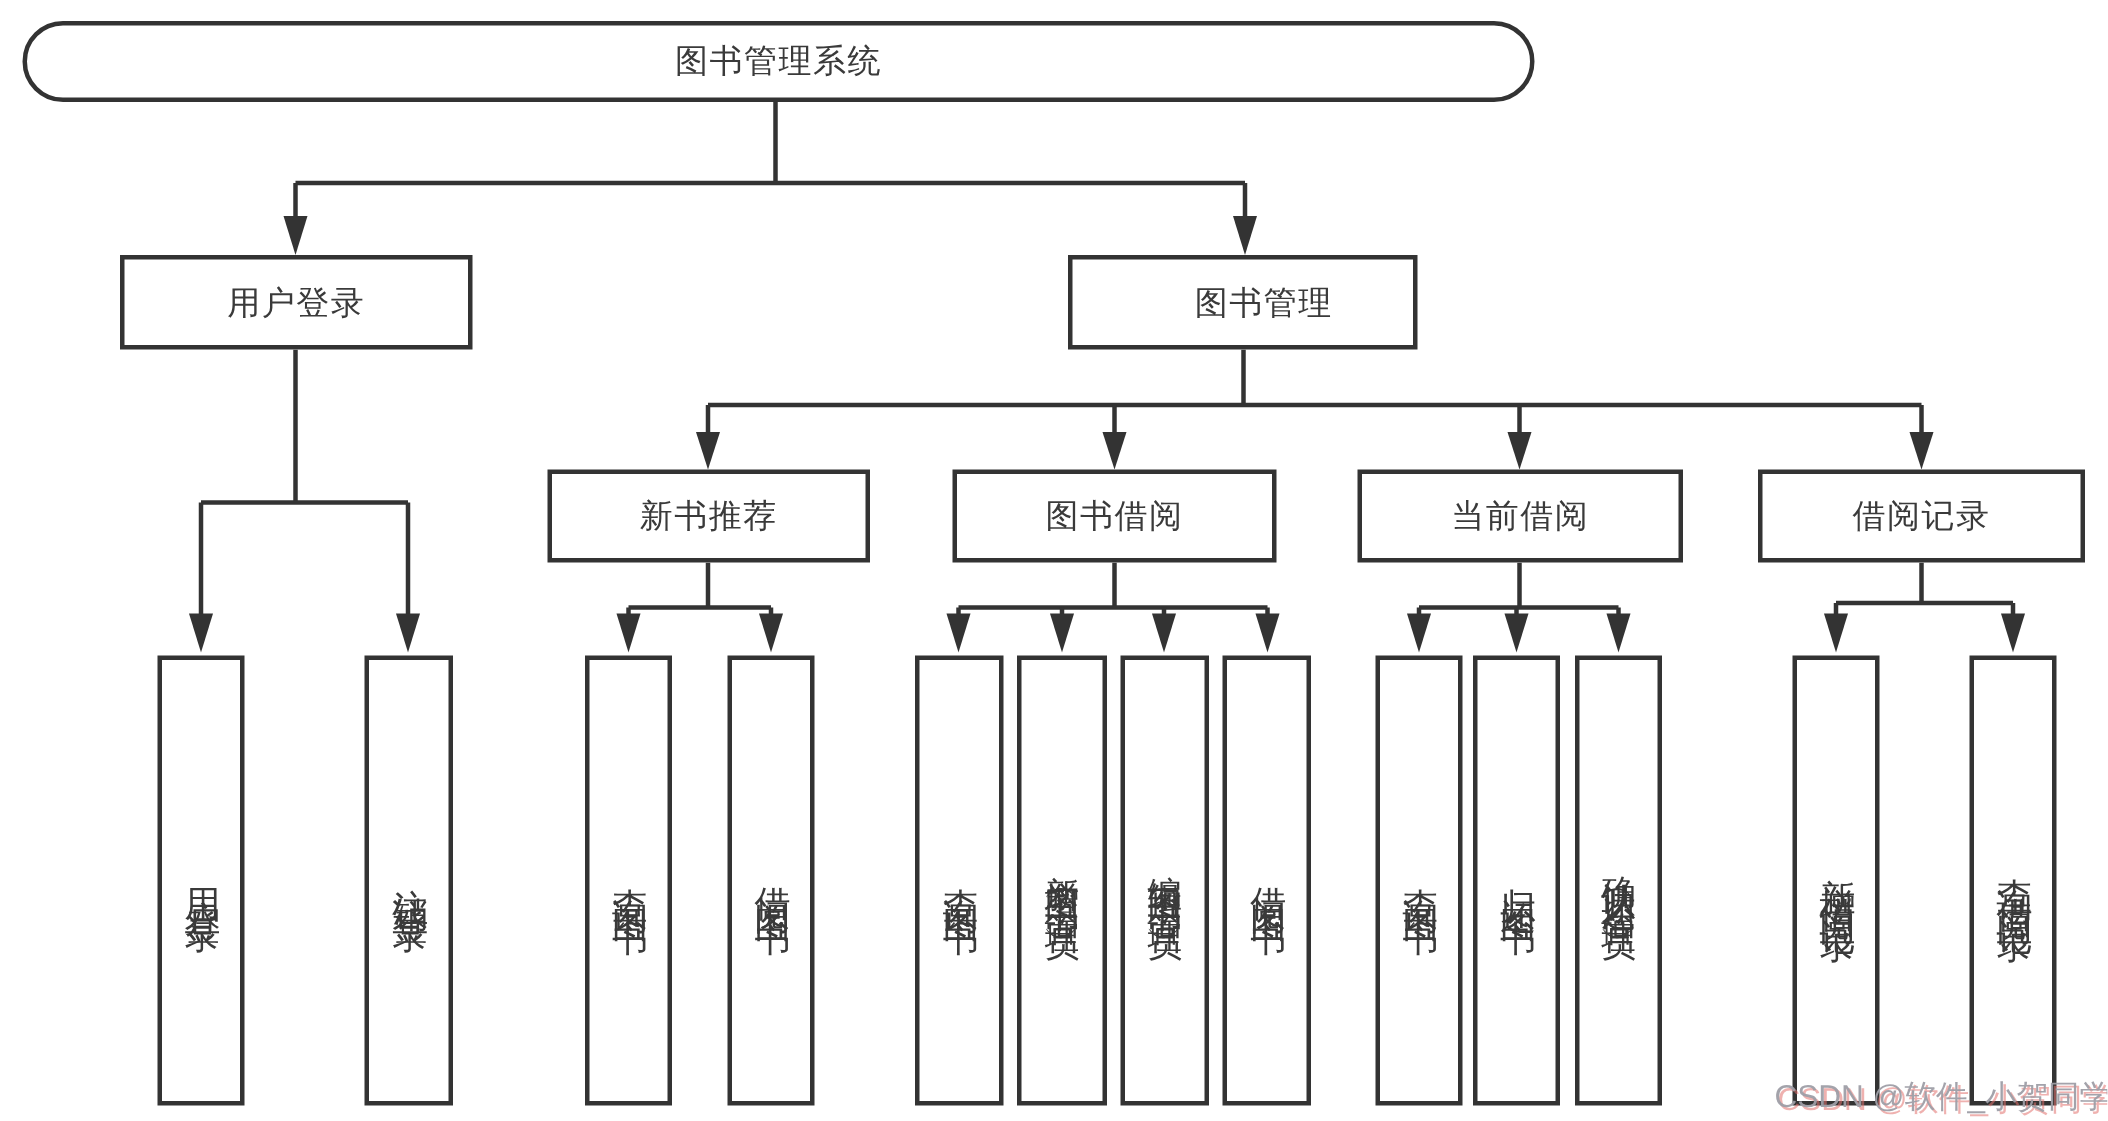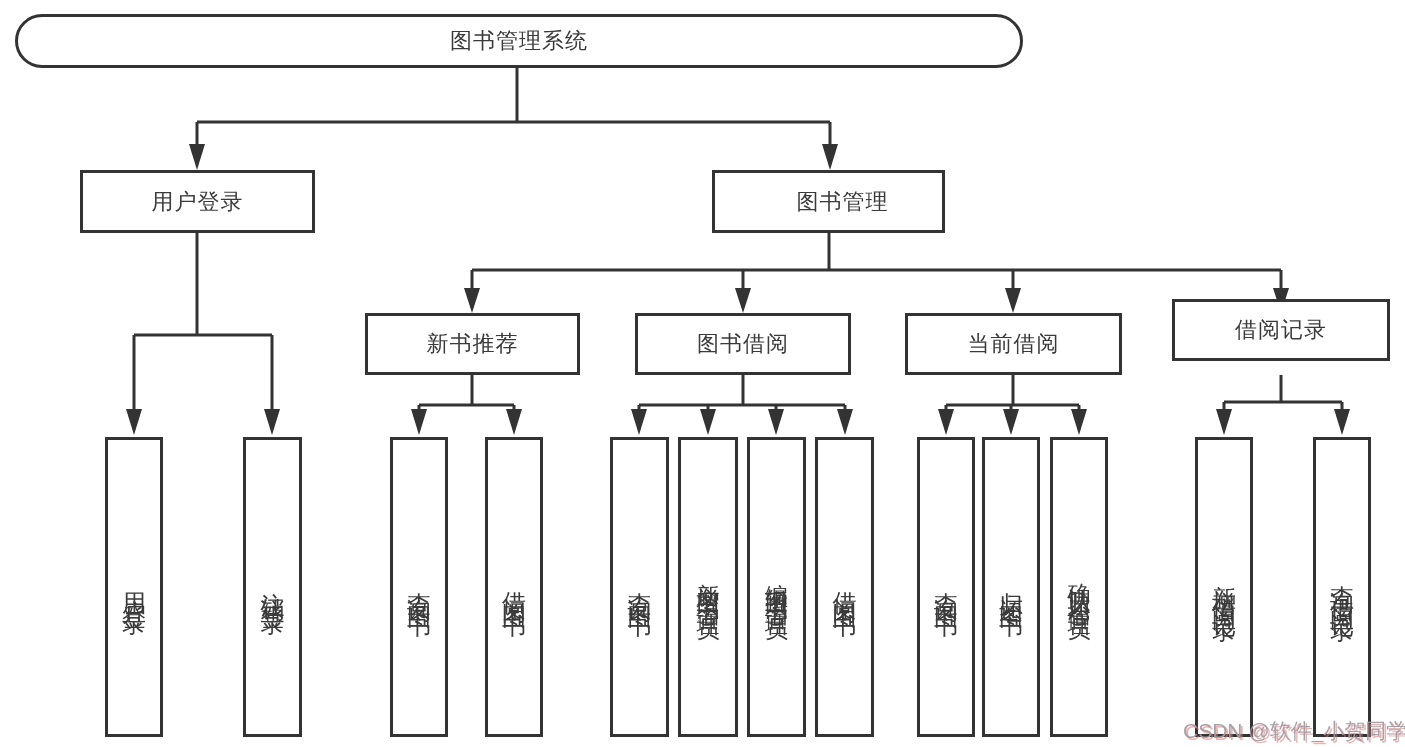--- a/index.html
+++ b/index.html
@@ -19,21 +19,21 @@
     display:flex;align-items:center;justify-content:center;
     color:#3a3a3a;
   }
   .h-node{font-size:22px;letter-spacing:1px;}
   .root{left:15px;top:14px;width:1008px;height:54px;border-radius:27px;}
   .n-user-login{left:80px;top:170px;width:235px;height:63px;}
   .n-book-mgmt{left:712px;top:170px;width:233px;height:63px;padding-left:28px;}
   .n-new-book{left:365px;top:313px;width:215px;height:62px;}
   .n-borrow{left:635px;top:313px;width:216px;height:62px;text-align:right;}
   .n-current{left:905px;top:313px;width:217px;height:62px;}
-  .n-record{left:1172px;top:299px;width:218px;height:62px;}
+  .n-record{left:1172px;top:313px;width:218px;height:62px;}
   .leaf{top:437px;height:300px;}
   .leaf span{
     writing-mode:vertical-rl;
     text-orientation:mixed;
     font-size:24px;
     letter-spacing:7px;
     line-height:1.0;
     white-space:nowrap;
   }
   .leaf.long span{letter-spacing:5px;font-size:23px;}

